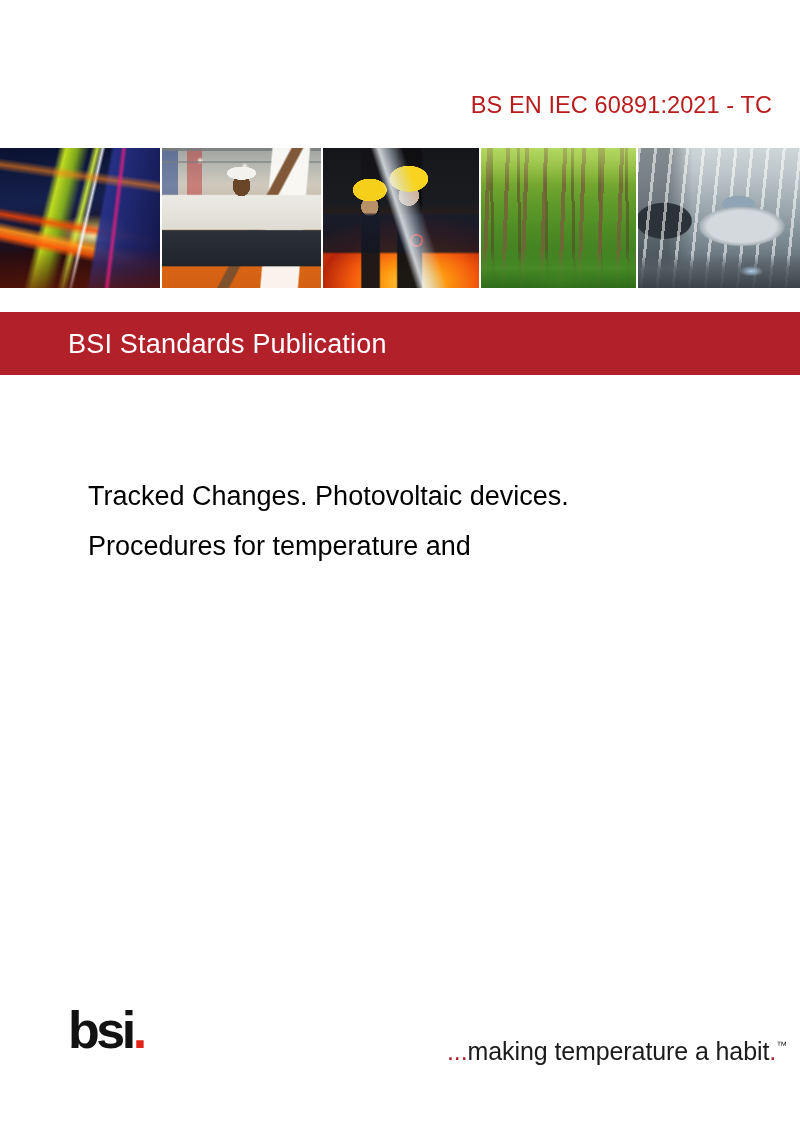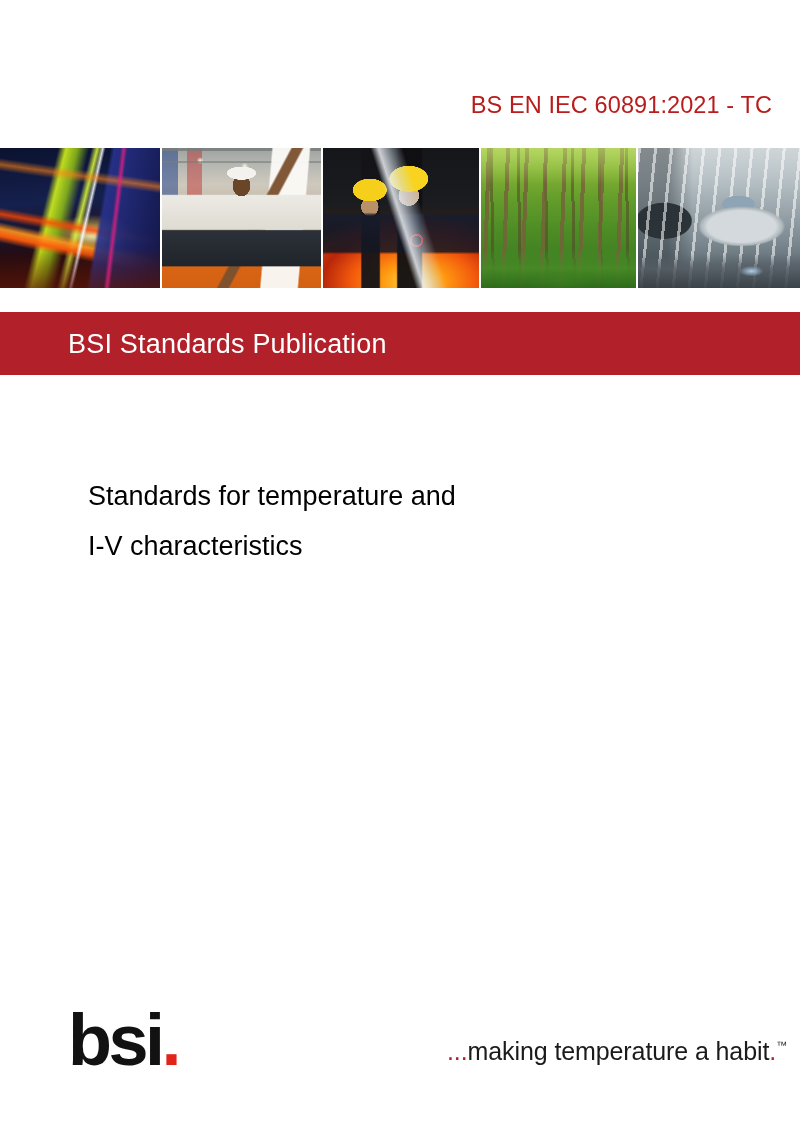--- a/index.html
+++ b/index.html
@@ -239,21 +239,21 @@
     line-height: 49.5px;
     color: #000000;
   }
   .doc-title .tline { display: block; white-space: nowrap; }
 
   
   .bsi-logo {
     position: absolute;
     left: 68px;
     top: 1004px;
-    font-size: 72px;
+    font-size: 52px;
     font-weight: bold;
     letter-spacing: -3.5px;
     color: #121212;
     line-height: 1;
   }
   .bsi-logo .dot { color: #e2231a; }
 
   .tagline {
     position: absolute;
     left: 447px;
@@ -282,19 +282,19 @@
   <div class="photo-panel p3"></div>
   <div class="photo-panel p4"></div>
   <div class="photo-panel p5"></div>
 </div>
 
 <div class="red-banner">
   <div class="red-banner-text">BSI Standards Publication</div>
 </div>
 
 <div class="doc-title">
-  <span class="tline">Standards for temperature and</span>
-  <span class="tline">I-V characteristics</span>
+  <span class="tline">Tracked Changes. Photovoltaic devices.</span>
+  <span class="tline">Procedures for temperature and</span>
 </div>
 
 <div class="bsi-logo"><span>bsi</span><span class="dot">.</span></div>
 
 <div class="tagline"><span class="lead-dots">...</span><span>making temperature a habit</span><span class="end-dot">.</span><span class="tm">™</span></div>
 
 </body></html>

